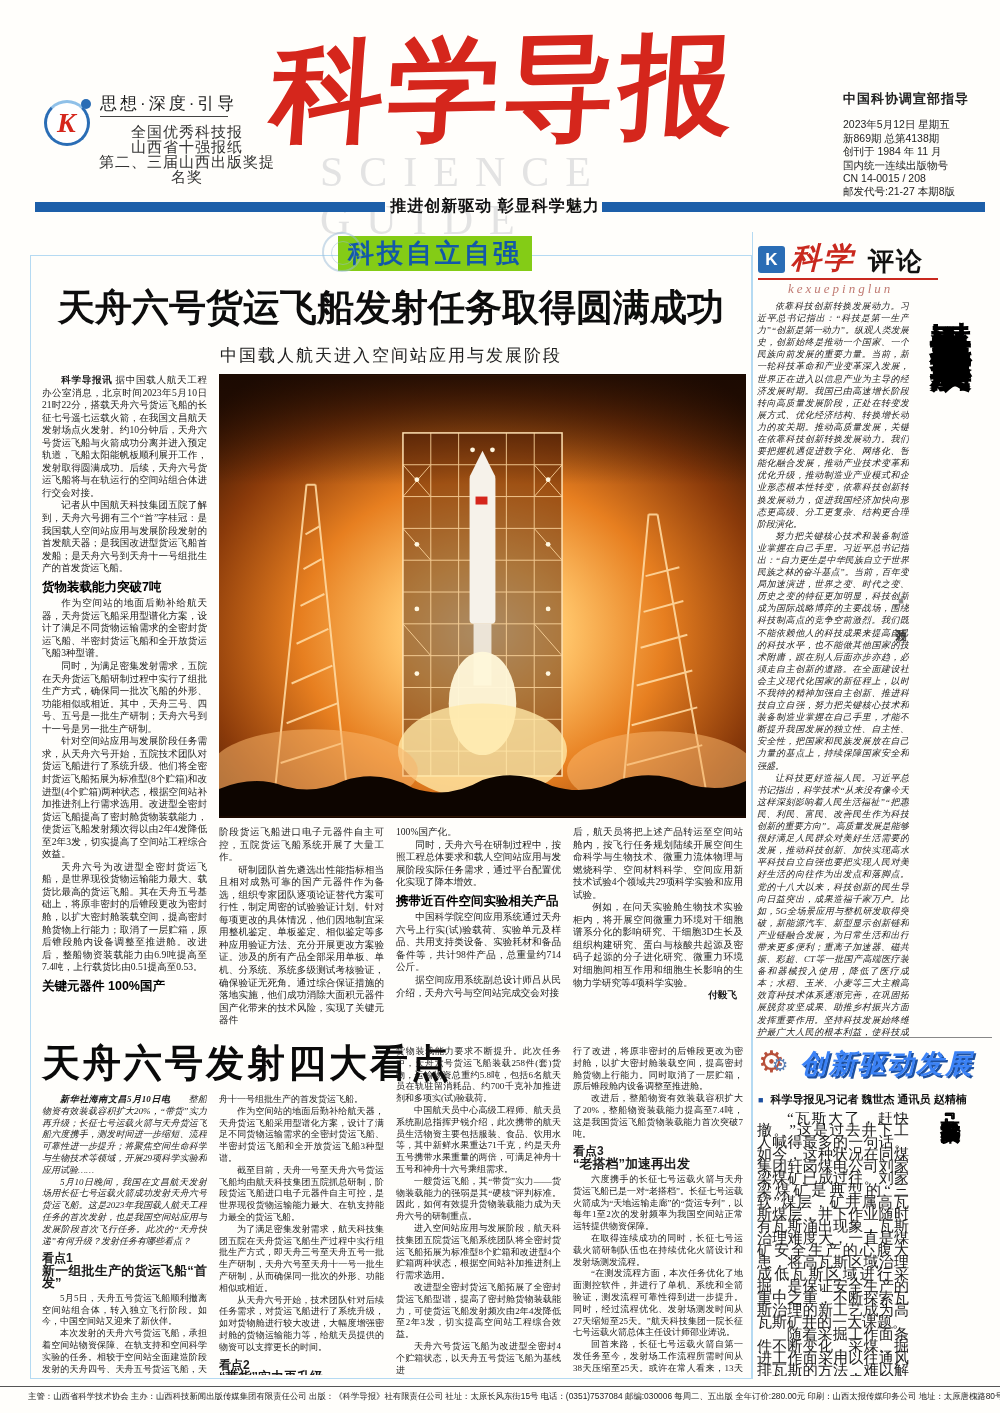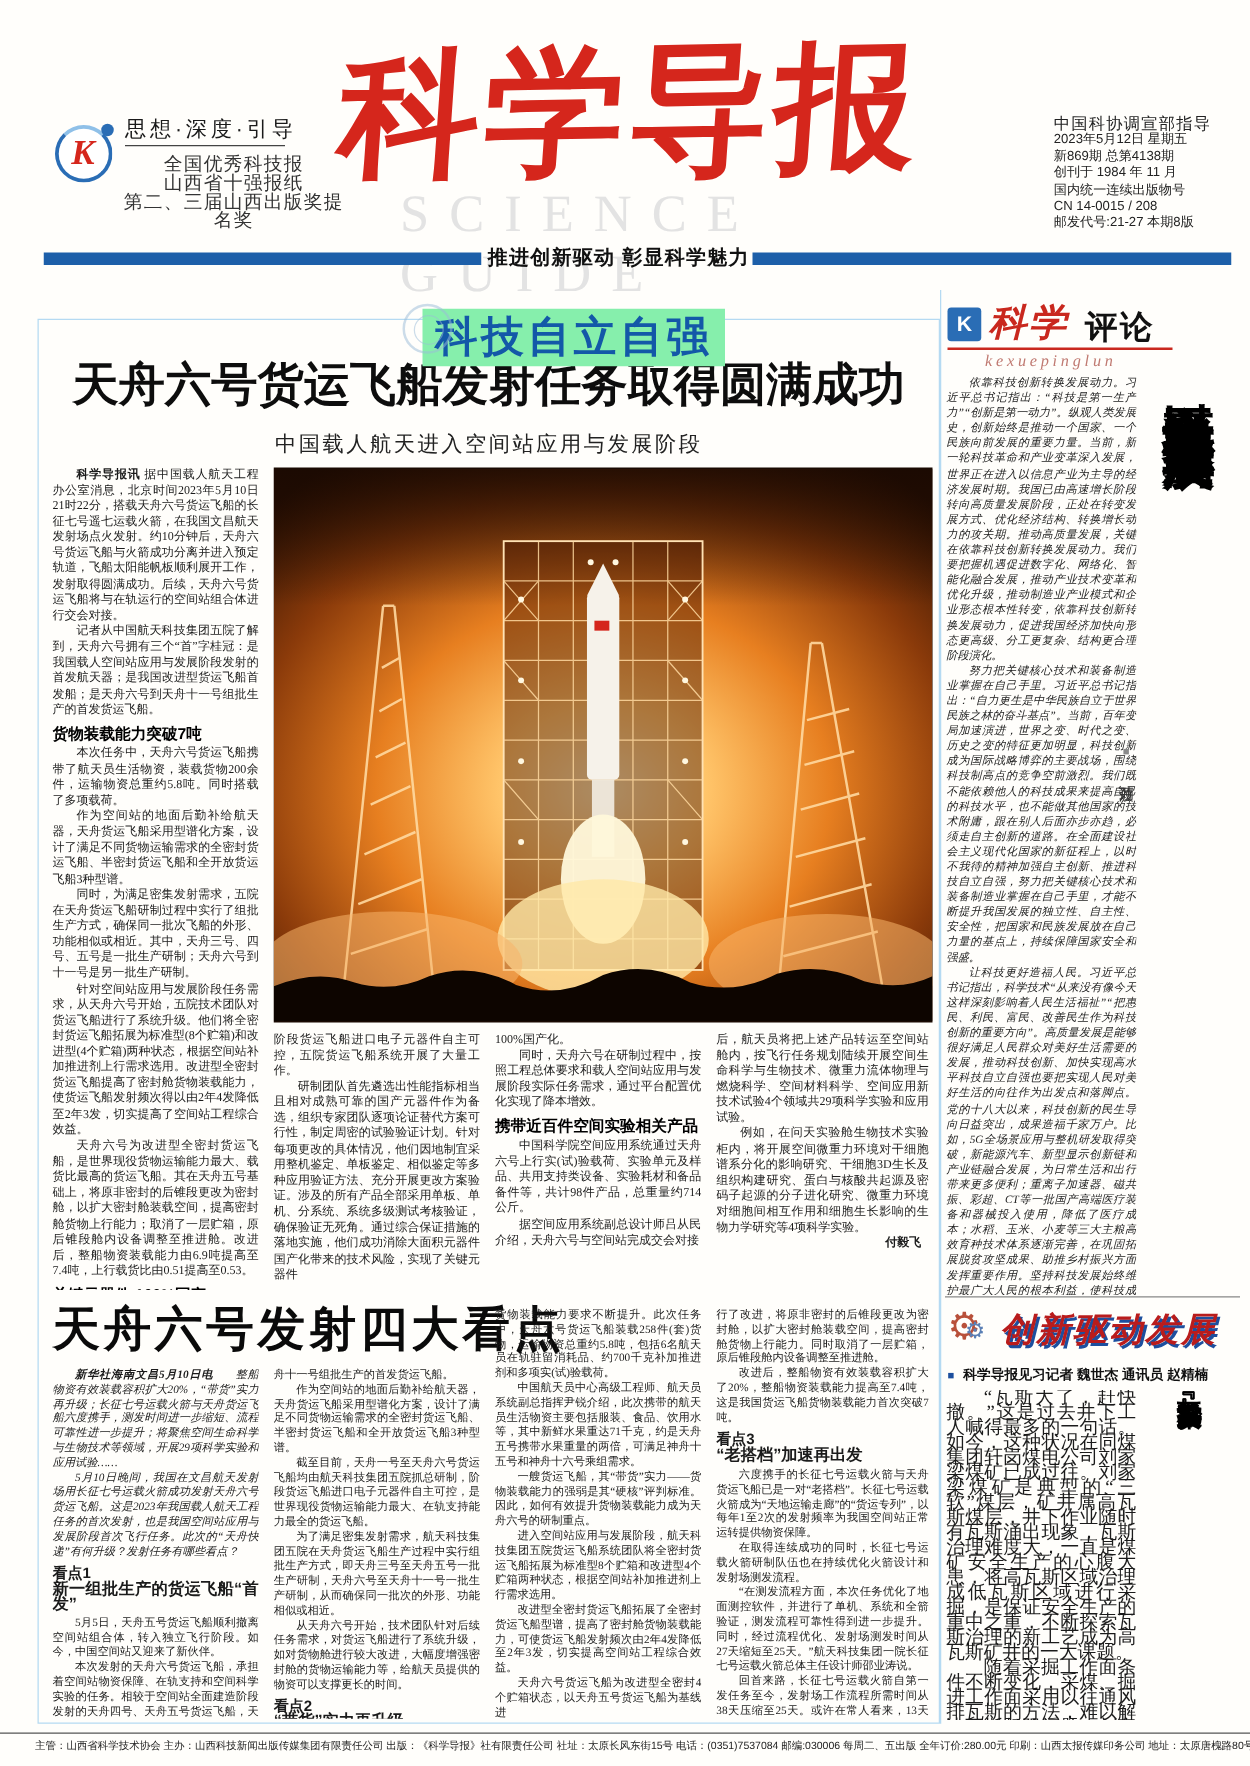--- a/index.html
+++ b/index.html
@@ -13,28 +13,28 @@
   .logo .k { position:absolute; left:10px; top:4px; font:900 28px "Liberation Serif",serif; color:#d5261c; font-style:italic; }
   .logo .dot { position:absolute; right:-4px; top:-4px; width:10px; height:10px; border-radius:50%; background:#2a6db5; }
   .tagline { left:100px; top:92px; width:170px; font-weight:normal; font-size:17px; letter-spacing:3px; color:#1a1a1a; }
   .tagline-rule { left:100px; top:116px; width:128px; height:1px; background:#444; }
   .honors { left:92px; top:124px; width:190px; text-align:center; font-size:15px; line-height:15px; letter-spacing:1px; color:#333; }
   .mast-en { left:320px; top:148px; width:400px; font:42px "Liberation Serif",serif; color:#e3e3e3; letter-spacing:16px; }
   .mast-title { left:272px; top:14px; width:490px; font-family:"Liberation Serif","DejaVu Serif",serif;
                 font-weight:900; font-size:112px; color:#d5261c; letter-spacing:4px;
                 transform:skewX(-5deg) rotate(-1deg); white-space:nowrap; }
   .issue { left:843px; top:92px; width:152px; font-size:10.5px; line-height:13.4px; color:#222; }
-  .issue .g { font-size:13px; font-weight:normal; letter-spacing:1px; margin-bottom:0; }
+  .issue .g { font-size:13px; font-weight:bold; letter-spacing:1px; margin-bottom:13px; }
   .bar { top:202px; height:10px; background:#1d5fa9; position:absolute; }
   .bar.l { left:35px; width:350px; } .bar.r { left:602px; width:383px; }
   .slogan { left:388px; top:196px; width:214px; text-align:center; font-weight:bold; font-size:16px; letter-spacing:1px; color:#111; }
 
   
   .main-box { left:30px; top:255px; width:722px; height:1124px; border:1px solid #b5daf2; background:#fffefb; }
-  .badge { left:338px; top:247px; background:#86efac; padding:0 10px; font-weight:900; font-size:34px;
+  .badge { left:338px; top:236px; background:#84cc16; padding:0 10px; font-weight:900; font-size:26px;
            letter-spacing:3px; color:#1358a8; z-index:3; }
   .globe-icon { position:absolute; left:-16px; top:-4px; width:40px; height:40px; border-radius:50%;
            border:2px solid #9bbcd8; opacity:.5; }
   .globe-icon::after { content:""; position:absolute; left:7px; top:7px; width:22px; height:22px; border-radius:50%; border:1px solid #9bbcd8; }
   .headline { left:45px; top:283px; width:692px; text-align:center; font-weight:900; font-size:37px;
               color:#0d0d0d; letter-spacing:0; white-space:nowrap; }
   .subhead-line { left:45px; top:344px; width:692px; text-align:center; font-size:17px; letter-spacing:2px; color:#222; }
 
   .col { position:absolute; font-family:"Liberation Serif","DejaVu Serif",serif; font-size:9.6px;
          line-height:12.55px; text-align:justify; overflow:hidden; color:#1b1b1b; }
@@ -76,21 +76,21 @@
   .rev-vtitle { left:913px; top:288px; width:76px; height:748px; font-weight:900; font-size:42px;
                 line-height:76px; letter-spacing:2px; color:#000; overflow:hidden; }
   .rev-author { left:891px; top:596px; height:130px; font-size:12px; color:#333; line-height:20px; }
   .rev-author .sq { color:#8a8a8a; font-size:9px; }
 
   .side-divider-h { left:756px; top:1037px; width:236px; height:1px; background:#888; }
   .innov-badge { left:758px; top:1044px; width:234px; height:40px; }
   .gear-icon { position:absolute; left:0; top:0; font-size:30px; color:#b8503a; }
   .gear-icon .g2 { position:absolute; left:14px; top:10px; font-size:18px; color:#5a7fb5; }
   .innov-badge .txt { position:absolute; left:42px; top:2px; font:900 italic 27px "Liberation Sans",sans-serif;
-                      color:#b91c1c; letter-spacing:2px; text-shadow:2px 2px 0 #1d4f9e; }
+                      color:#3b82f6; letter-spacing:2px; text-shadow:2px 2px 0 #1d4f9e; }
   .innov-byline { left:758px; top:1092px; width:234px; font-size:11px; font-weight:bold; color:#111; }
   .innov-byline .sq { color:#1d4f9e; font-size:9px; margin-right:4px; }
   .innov-body { left:757px; top:1112px; width:152px; height:264px; font-family:"Liberation Serif",serif;
                 font-size:15px; line-height:12px; text-align:justify; overflow:hidden; color:#1b1b1b; }
   .innov-body p { text-indent:2em; }
   .innov-vtitle { left:912px; top:1106px; width:78px; height:272px; font-weight:900; font-size:20px;
                   line-height:78px; color:#000; overflow:hidden; }
 
   
   .footer { left:0; top:1386px; width:1000px; border-top:1px solid #555; padding:4px 8px 0 28px;
@@ -197,21 +197,20 @@
       <ellipse cx="445" cy="398" rx="95" ry="40" fill="#f7b46a" opacity="0.55"></ellipse>
 
       <path d="M0,444 L0,416 Q35,402 65,413 Q95,422 125,408 Q160,396 195,415 Q230,427 265,407 Q300,395 335,413 Q370,424 405,406 Q440,396 475,412 Q505,420 530,408 L530,444 Z" fill="#0d0500"></path>
     </svg>
   </div>
 
   <div class="col c1">
     <p><b>科学导报讯</b><span> 据中国载人航天工程办公室消息，北京时间2023年5月10日21时22分，搭载天舟六号货运飞船的长征七号遥七运载火箭，在我国文昌航天发射场点火发射。约10分钟后，天舟六号货运飞船与火箭成功分离并进入预定轨道，飞船太阳能帆板顺利展开工作，发射取得圆满成功。后续，天舟六号货运飞船将与在轨运行的空间站组合体进行交会对接。</span></p>
     <p>记者从中国航天科技集团五院了解到，天舟六号拥有三个“首”字桂冠：是我国载人空间站应用与发展阶段发射的首发航天器；是我国改进型货运飞船首发船；是天舟六号到天舟十一号组批生产的首发货运飞船。</p>
     <h4>货物装载能力突破7吨</h4>
-    <p>本次任务中，天舟六号货运飞船携带了航天员生活物资，装载货物200余件，运输物资总重约5.8吨。同时搭载了多项载荷。</p>
     <p>作为空间站的地面后勤补给航天器，天舟货运飞船采用型谱化方案，设计了满足不同货物运输需求的全密封货运飞船、半密封货运飞船和全开放货运飞船3种型谱。</p>
     <p>同时，为满足密集发射需求，五院在天舟货运飞船研制过程中实行了组批生产方式，确保同一批次飞船的外形、功能相似或相近。其中，天舟三号、四号、五号是一批生产研制；天舟六号到十一号是另一批生产研制。</p>
     <p>针对空间站应用与发展阶段任务需求，从天舟六号开始，五院技术团队对货运飞船进行了系统升级。他们将全密封货运飞船拓展为标准型(8个贮箱)和改进型(4个贮箱)两种状态，根据空间站补加推进剂上行需求选用。改进型全密封货运飞船提高了密封舱货物装载能力，使货运飞船发射频次得以由2年4发降低至2年3发，切实提高了空间站工程综合效益。</p>
     <p>天舟六号为改进型全密封货运飞船，是世界现役货物运输能力最大、载货比最高的货运飞船。其在天舟五号基础上，将原非密封的后锥段更改为密封舱，以扩大密封舱装载空间，提高密封舱货物上行能力；取消了一层贮箱，原后锥段舱内设备调整至推进舱。改进后，整船物资装载能力由6.9吨提高至7.4吨，上行载货比由0.51提高至0.53。</p>
     <h4>关键元器件 100%国产</h4>
 
   </div>
   <div class="col c2">
     <p style="text-indent:0">阶段货运飞船进口电子元器件自主可控，五院货运飞船系统开展了大量工作。</p>
     <p>研制团队首先遴选出性能指标相当且相对成熟可靠的国产元器件作为备选，组织专家团队逐项论证替代方案可行性，制定周密的试验验证计划。针对每项更改的具体情况，他们因地制宜采用整机鉴定、单板鉴定、相似鉴定等多种应用验证方法、充分开展更改方案验证。涉及的所有产品全部采用单板、单机、分系统、系统多级测试考核验证，确保验证无死角。通过综合保证措施的落地实施，他们成功消除大面积元器件国产化带来的技术风险，实现了关键元器件</p>

